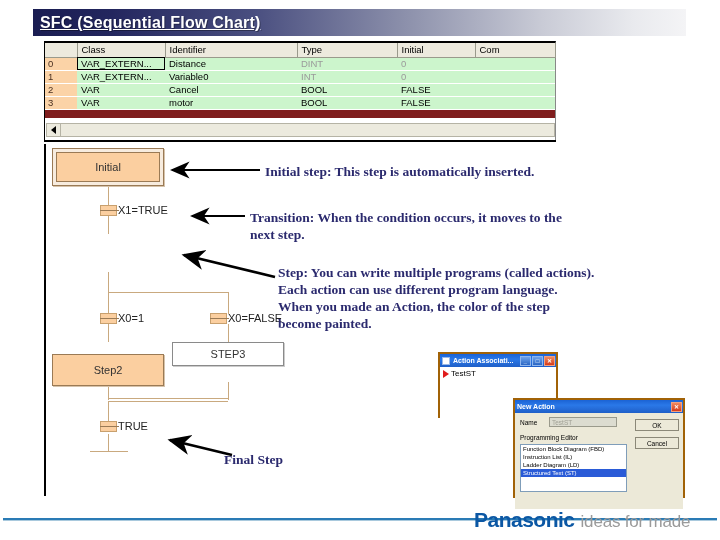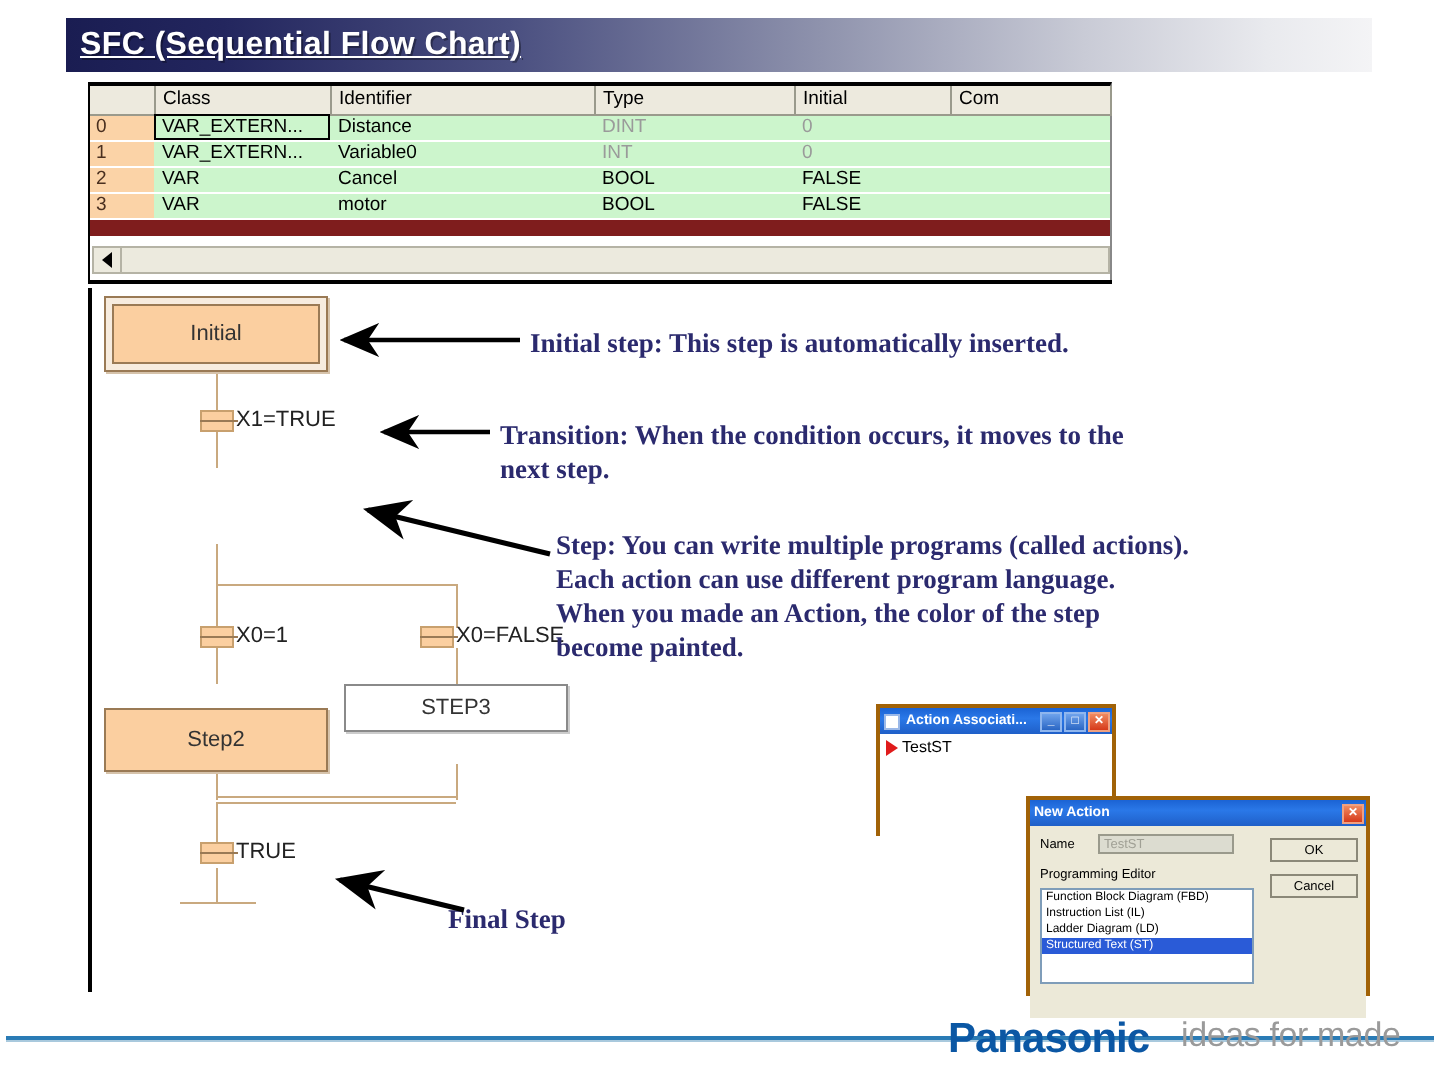--- a/index.html
+++ b/index.html
@@ -291,21 +291,21 @@
     background: #2a7bb5;
   }
   #footer-rule::after {
     content:"";
     position:absolute; left:0; top:2px;
     width:100%; height:1px; background:#a9c9dd;
   }
   #logo {
     position: absolute;
     left: 474px; top: 508px;
-    display: flex; align-items: flex-start; gap: 16px;
+    display: flex; align-items: flex-end; gap: 6px;
     white-space: nowrap;
   }
   #logo .pana {
     font-size: 21px; font-weight: bold; color: #0b57a4;
     letter-spacing: -0.5px;
   }
   #logo .ideas {
     font-size: 17px; color: #9a9a9a; letter-spacing: -0.2px;
   }
   #logo-dash {

